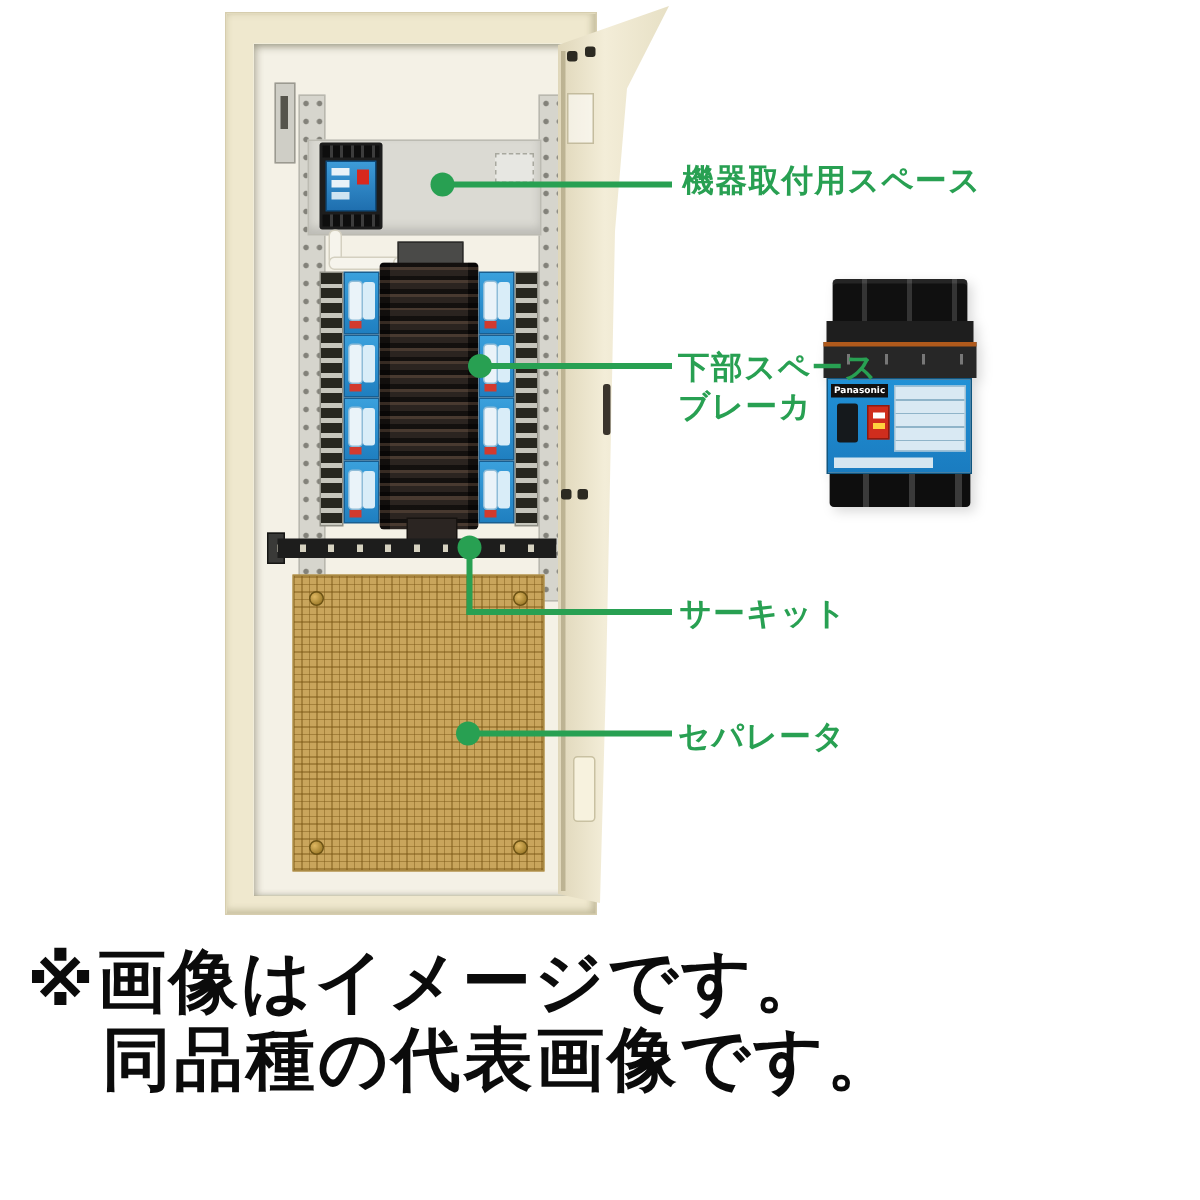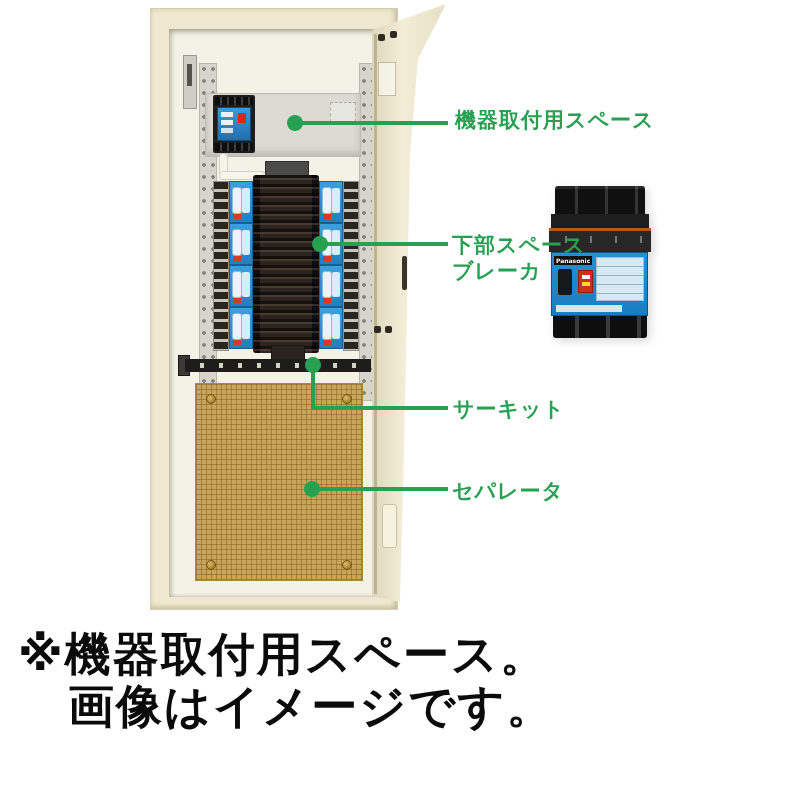--- a/index.html
+++ b/index.html
@@ -217,17 +217,17 @@
   <div class="abs callout-dot" style="left:305px;top:357px;"></div>
   <div class="abs callout-line" style="left:311px;top:365px;width:4px;height:45px;"></div>
   <div class="abs callout-line" style="left:311px;top:406px;width:137px;height:4px;"></div>
   <div class="abs callout-label" style="left:453px;top:396px;">サーキット</div>
 
   <div class="abs callout-dot" style="left:304px;top:481px;"></div>
   <div class="abs callout-line" style="left:312px;top:487px;width:136px;height:4px;"></div>
   <div class="abs callout-label" style="left:452px;top:478px;">セパレータ</div>
 
   <div class="abs footnotes">
-    <div>※機器取付用スペース。</div>
-    <div class="indent">画像はイメージです。</div>
+    <div>※画像はイメージです。</div>
+    <div class="indent">同品種の代表画像です。</div>
   </div>
 
 </div>
 
 </body></html>

